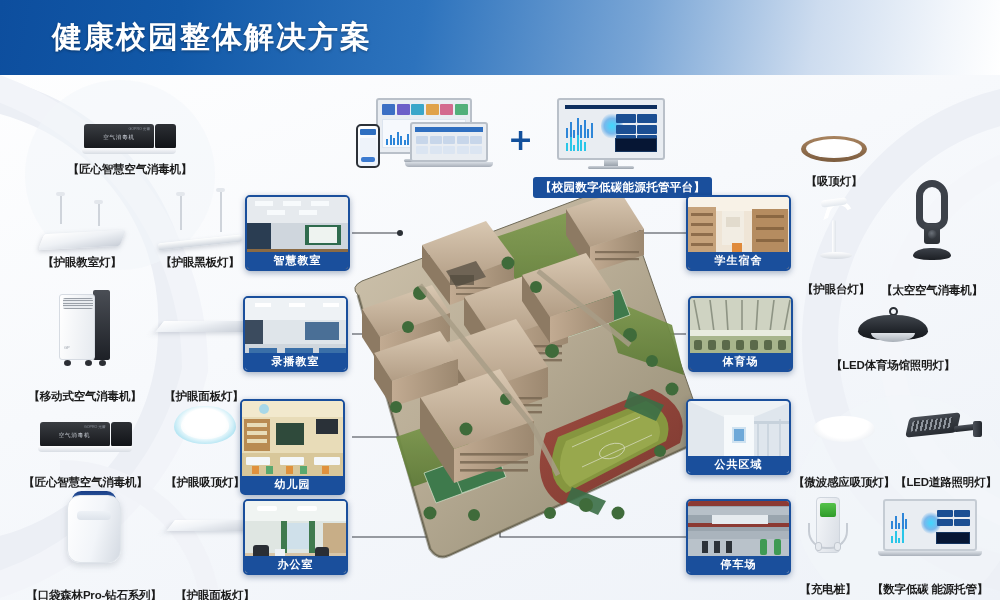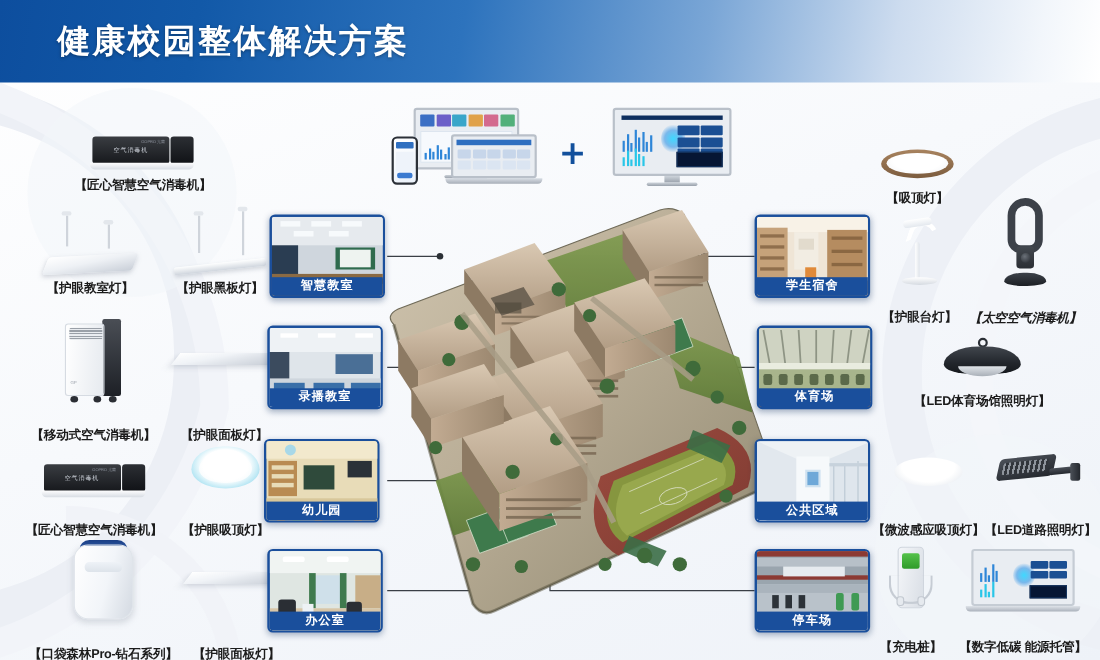--- a/index.html
+++ b/index.html
@@ -586,20 +586,21 @@
           <b style="background:#1b4f93"></b>
             <b style="background:#1b4f93"></b>
         </div>
         <div style="position:absolute;right:6px;bottom:6px;width:42px;height:14px;background:#061634;border:1px solid #14345f;"></div>
         <div style="position:absolute;left:6px;top:5px;right:6px;height:4px;background:#0d2e5e;"></div>
       </div>
       <div class="mon-stand" style="margin:0 auto;width:14px;height:6px;"></div>
       <div class="mon-stand" style="margin:0 auto;width:46px;height:3px;border-radius:2px;"></div>
     </div>
   </div>
+  <div class="cap">【校园数字低碳能源托管平台】</div>
 </div>
 
 <div class="card" style="left:245px;top:195px;width:105px;height:76px;">
   <div class="img">
     <svg width="105" height="76" viewBox="0 0 105 76">
       <rect width="105" height="76" fill="#cfd6dd"></rect>
       <rect y="0" width="105" height="26" fill="#e6eaee"></rect>
       <g fill="#f7fafc">
           <rect x="8" y="4" width="18" height="5"></rect>
           <rect x="36" y="4" width="18" height="5"></rect>
@@ -645,21 +646,21 @@
         </g>
       <g fill="#e7ecf1">
           <rect x="6" y="57" width="26" height="4"></rect>
           <rect x="42" y="57" width="26" height="4"></rect>
         </g>
     </svg>
   </div>
   <div class="cap">录播教室</div>
 </div>
 
-<div class="card" style="left:240px;top:399px;width:105px;height:76px;">
+<div class="card" style="left:240px;top:399px;width:105px;height:96px;">
   <div class="img">
     <svg width="105" height="76" viewBox="0 0 105 76">
       <rect width="105" height="76" fill="#e8dcb8"></rect>
       <rect y="0" width="105" height="16" fill="#f2e9cd"></rect>
       <circle cx="22" cy="8" r="5" fill="#a8d8e8"></circle>
       <rect x="2" y="18" width="26" height="32" fill="#b98b52"></rect>
       <g fill="#e8dcb8">
           <rect x="5" y="22" width="20" height="4"></rect>
           <rect x="5" y="30" width="20" height="4"></rect>
           <rect x="5" y="38" width="20" height="4"></rect>
@@ -948,21 +949,21 @@
     <div class="dev dev-desk">
       <div class="arm"></div>
         <div class="head"></div>
         <div class="stem"></div>
         <div class="base"></div>
     </div>
   </div>
   <div class="cap">【护眼台灯】</div>
 </div>
 
-<div class="prod" style="left:872px;top:188px;width:120px;font-style:italic;">
+<div class="prod" style="left:872px;top:188px;width:120px;">
   <div class="art" style="height:72px;">
     <div class="dev dev-space">
       <div class="loop"></div>
         <div class="neck"></div>
         <div class="dot"></div>
         <div class="base"></div>
     </div>
   </div>
   <div class="cap">【太空空气消毒机】</div>
 </div>

